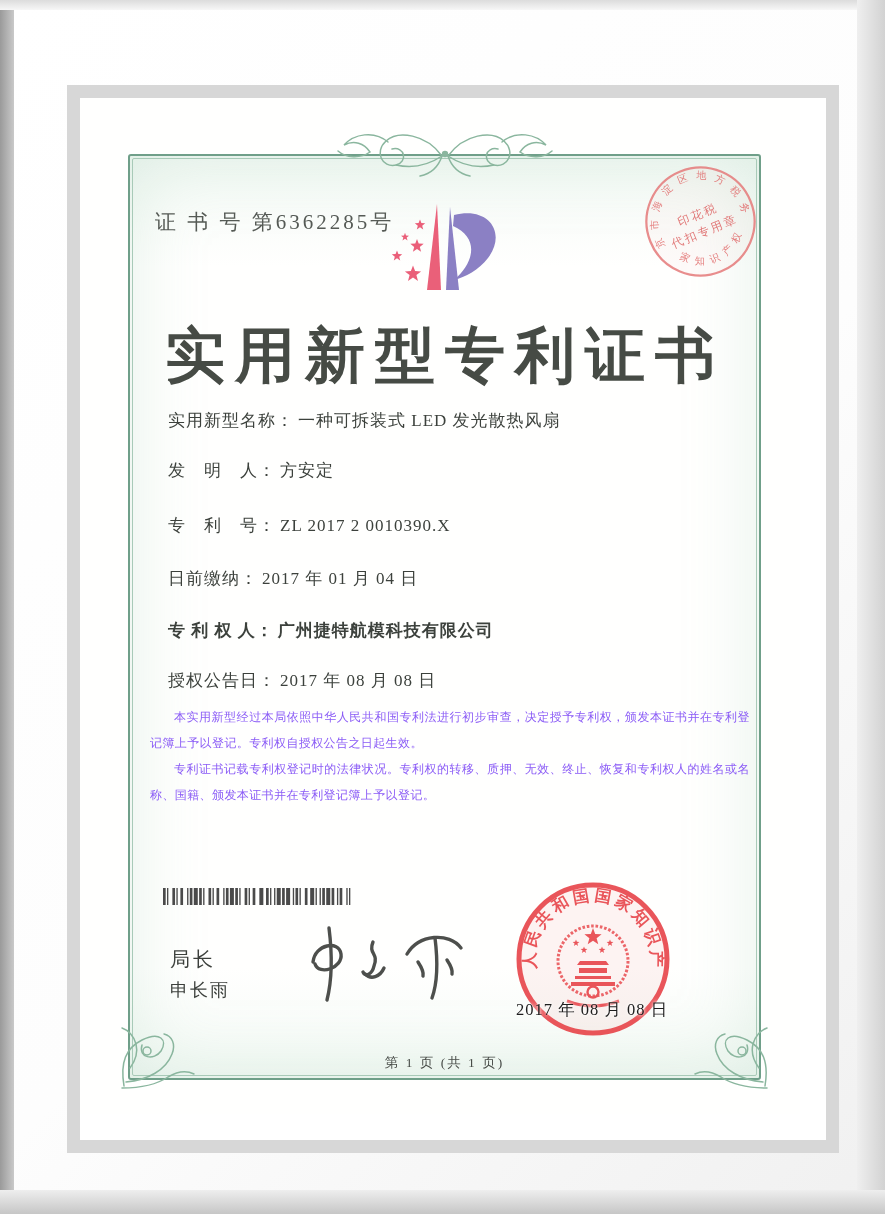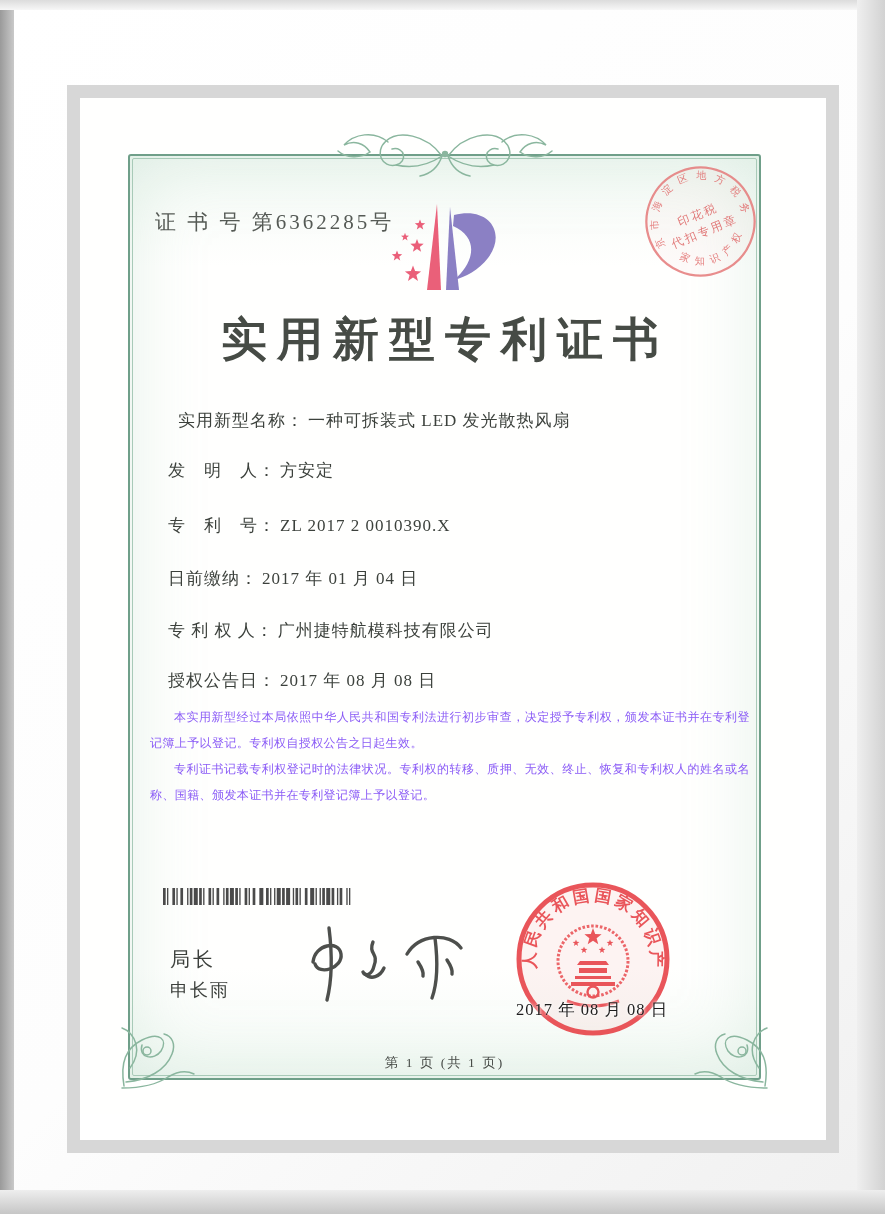--- a/index.html
+++ b/index.html
@@ -34,30 +34,30 @@
   .orn-top{left:50%;top:-28px;transform:translateX(-50%);}
   .orn-bl{left:-14px;bottom:-12px;}
   .orn-br{right:-14px;bottom:-12px;transform:scaleX(-1);}
   .footer{position:absolute;bottom:6px;left:0;right:0;text-align:center;
     font-size:13.5px;letter-spacing:2px;color:#484c48;}
   
   .certno{position:absolute;left:75px;top:110px;font-size:21px;letter-spacing:3px;color:#555a55;}
   .logo{position:absolute;left:295px;top:93px;}
   .taxstamp{position:absolute;left:553px;top:56px;transform:rotate(-22deg);opacity:.85;}
   .title{
-    position:absolute;left:0;right:0;top:211px;margin:0;text-align:center;
-    font-size:46px;font-weight:600;letter-spacing:10px;text-indent:10px;color:#464b45;
+    position:absolute;left:0;right:0;top:211px;margin:7px;text-align:center;
+    font-size:60px;font-weight:600;letter-spacing:10px;text-indent:10px;color:#464b45;
   }
   
   .field-row{position:absolute;left:88px;right:40px;font-size:17px;letter-spacing:1px;color:#3c413c;white-space:nowrap;}
-  .field-row:nth-of-type(1){top:311px;margin-left:10px;}
+  .field-row:nth-of-type(1){top:311px;}
   .field-row:nth-of-type(2){top:361px;}
   .field-row:nth-of-type(3){top:416px;}
   .field-row:nth-of-type(4){top:469px;}
-  .field-row:nth-of-type(5){top:521px;}
+  .field-row:nth-of-type(5){top:521px;font-weight:bold;}
   .field-row:nth-of-type(6){top:571px;}
   .fvalue{margin-left:4px;}
   
   .paras{position:absolute;left:70px;top:606px;width:600px;font-size:12px;line-height:26px;
     color:#8b5cf6;text-align:justify;letter-spacing:.4px;}
   .paras p{margin:0;text-indent:2em;}
   
   .barcode{position:absolute;left:83px;top:790px;}
   .director-label{position:absolute;left:90px;top:848px;font-size:20px;letter-spacing:3px;color:#3c403c;}
   .director-name{position:absolute;left:90px;top:880px;font-size:18px;letter-spacing:2px;color:#3c403c;}

